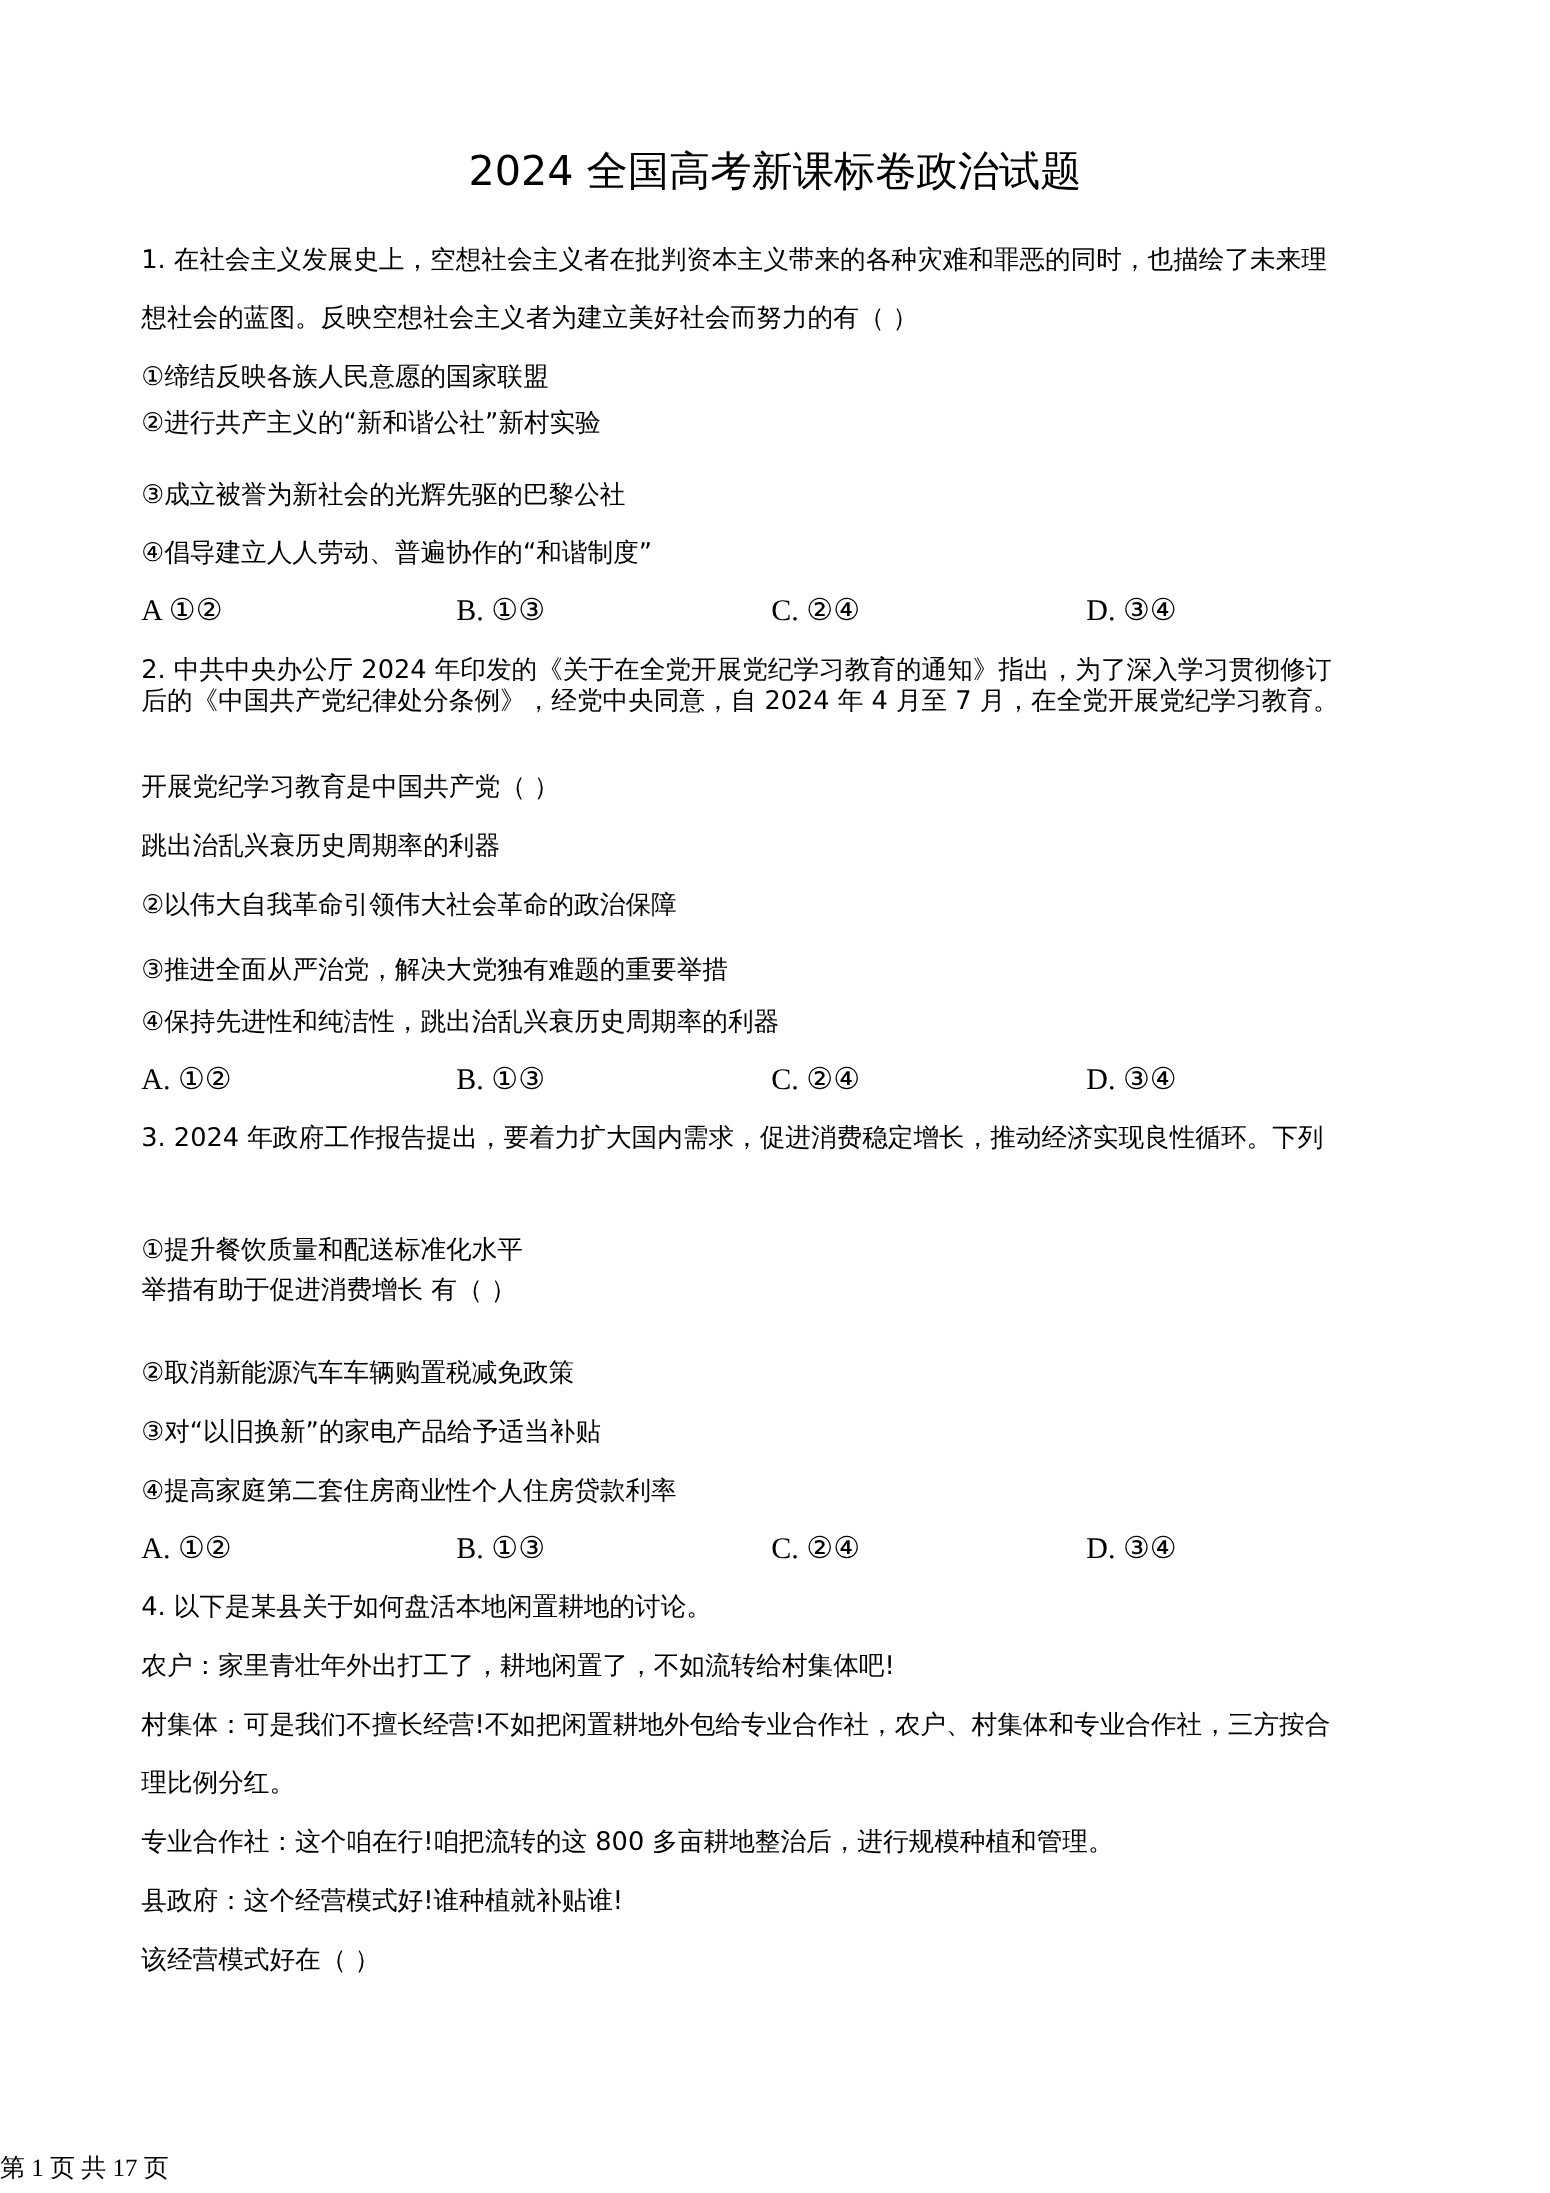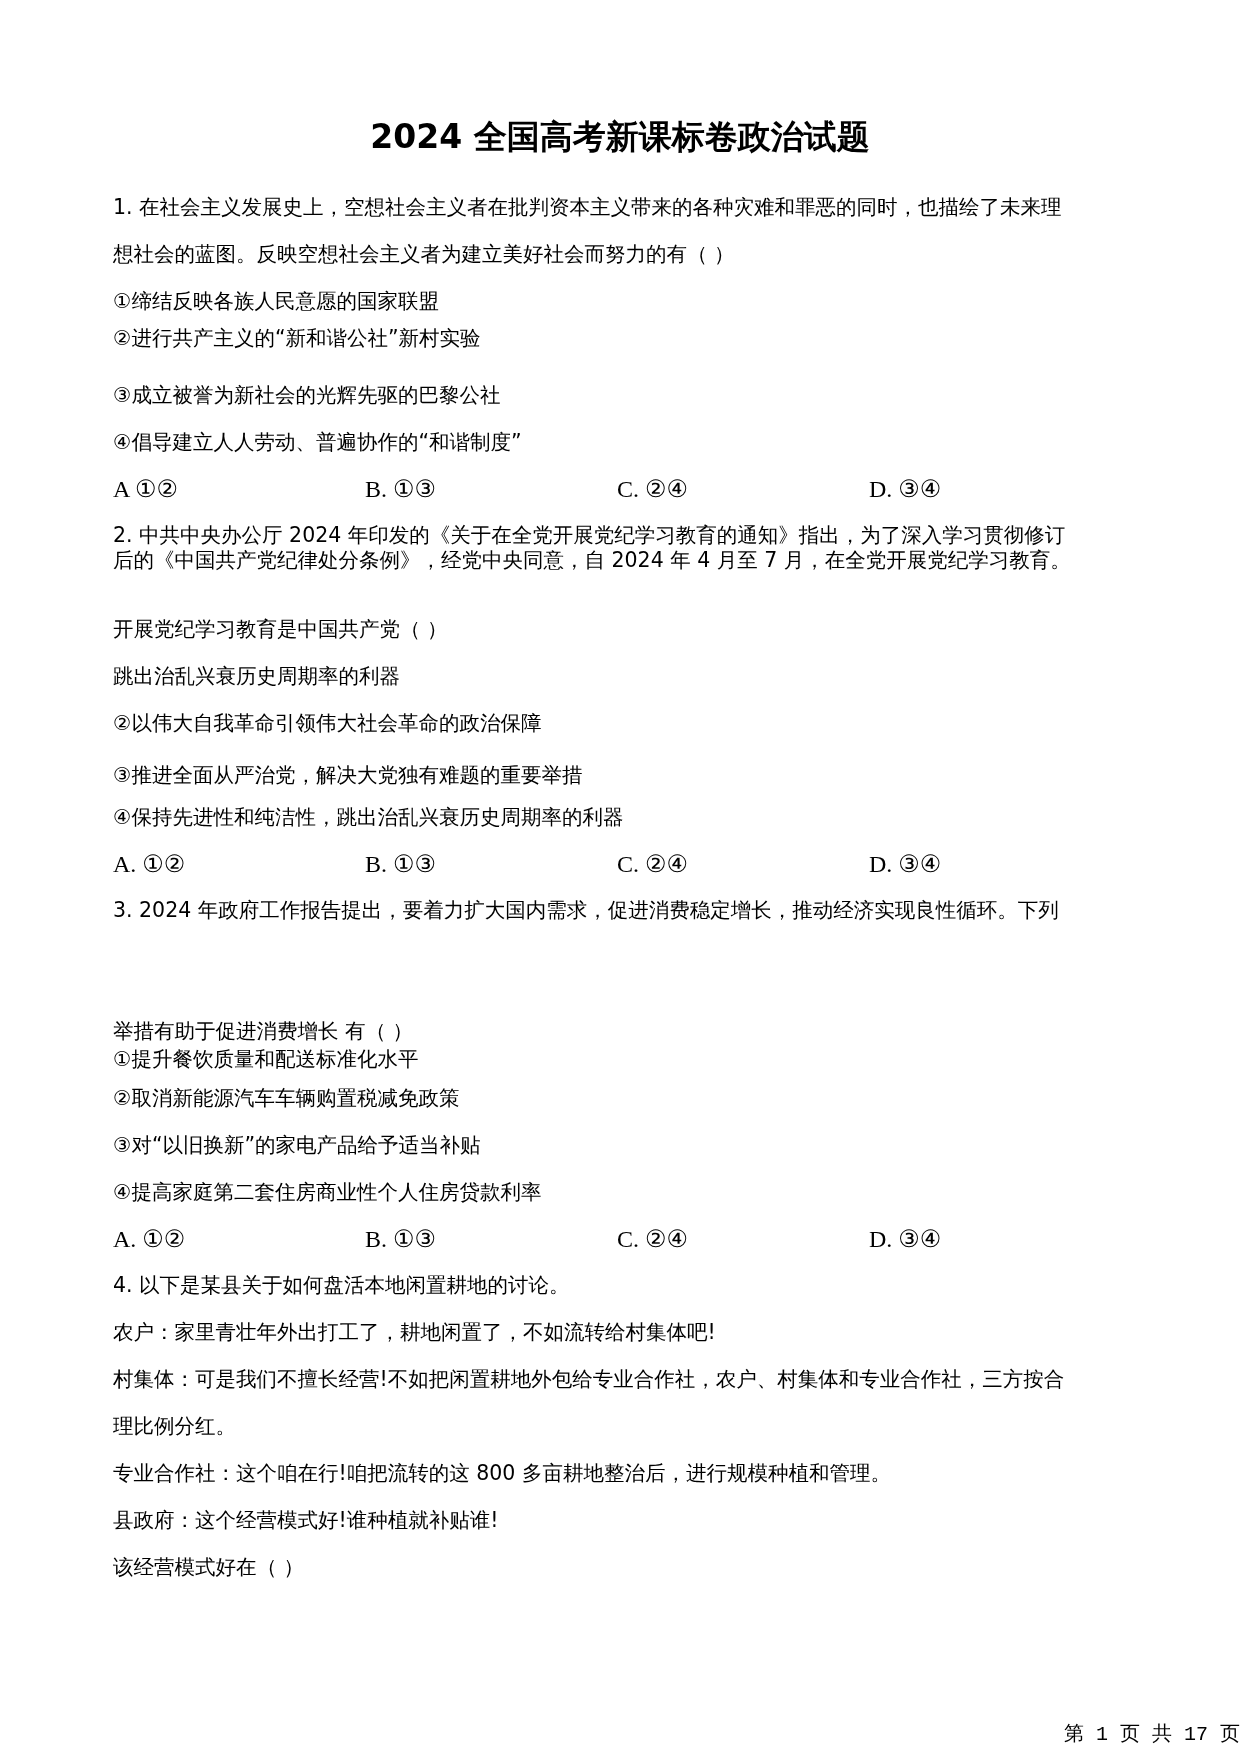--- a/index.html
+++ b/index.html
@@ -21,21 +21,21 @@
       width: 1240px;
       height: 1754px;
     }
     .title {
       position: absolute;
       top: 112px;
       left: 0;
       width: 1240px;
       text-align: center;
       font-size: 33px;
-      font-weight: bold;
+      font-weight: normal;
       line-height: 50px;
       letter-spacing: 0px;
     }
     .line {
       position: absolute;
       left: 113px;
       font-size: 20.5px;
       line-height: 30px;
       white-space: nowrap;
     }
@@ -44,22 +44,22 @@
       font-family: "Liberation Serif", serif;
       font-size: 24px;
       line-height: 30px;
       white-space: nowrap;
     }
     .footer {
       position: absolute;
       top: 1720px;
       left: 0;
       width: 1240px;
-      text-align: right;
-      font-family: Liberation Mono, monospace;
+      text-align: left;
+      font-family: Liberation Serif, serif;
       font-size: 20px;
       line-height: 30px;
     }
   </style>
 </head>
 <body>
 
 <div class="page">
 
   <div class="title">2024 全国高考新课标卷政治试题</div>
@@ -87,21 +87,21 @@
     <div class="line" style="top:802px">④保持先进性和纯洁性，跳出治乱兴衰历史周期率的利器</div>
     <div class="opt" style="top:849px; left:113px">A. ①②</div>
     <div class="opt" style="top:849px; left:365px">B. ①③</div>
     <div class="opt" style="top:849px; left:617px">C. ②④</div>
     <div class="opt" style="top:849px; left:869px">D. ③④</div>
   </div>
 
   <div>
     <div class="line" style="top:895px">3. 2024 年政府工作报告提出，要着力扩大国内需求，促进消费稳定增长，推动经济实现良性循环。下列</div>
     <div class="line" style="top:1016px">举措有助于促进消费增长    有（    ）</div>
-    <div class="line" style="top:1044px">①提升餐饮质量和配送标准化水平</div>
+    <div class="line" style="top:984px">①提升餐饮质量和配送标准化水平</div>
     <div class="line" style="top:1083px">②取消新能源汽车车辆购置税减免政策</div>
     <div class="line" style="top:1130px">③对“以旧换新”的家电产品给予适当补贴</div>
     <div class="line" style="top:1177px">④提高家庭第二套住房商业性个人住房贷款利率</div>
     <div class="opt" style="top:1224px; left:113px">A. ①②</div>
     <div class="opt" style="top:1224px; left:365px">B. ①③</div>
     <div class="opt" style="top:1224px; left:617px">C. ②④</div>
     <div class="opt" style="top:1224px; left:869px">D. ③④</div>
   </div>
 
   <div>

